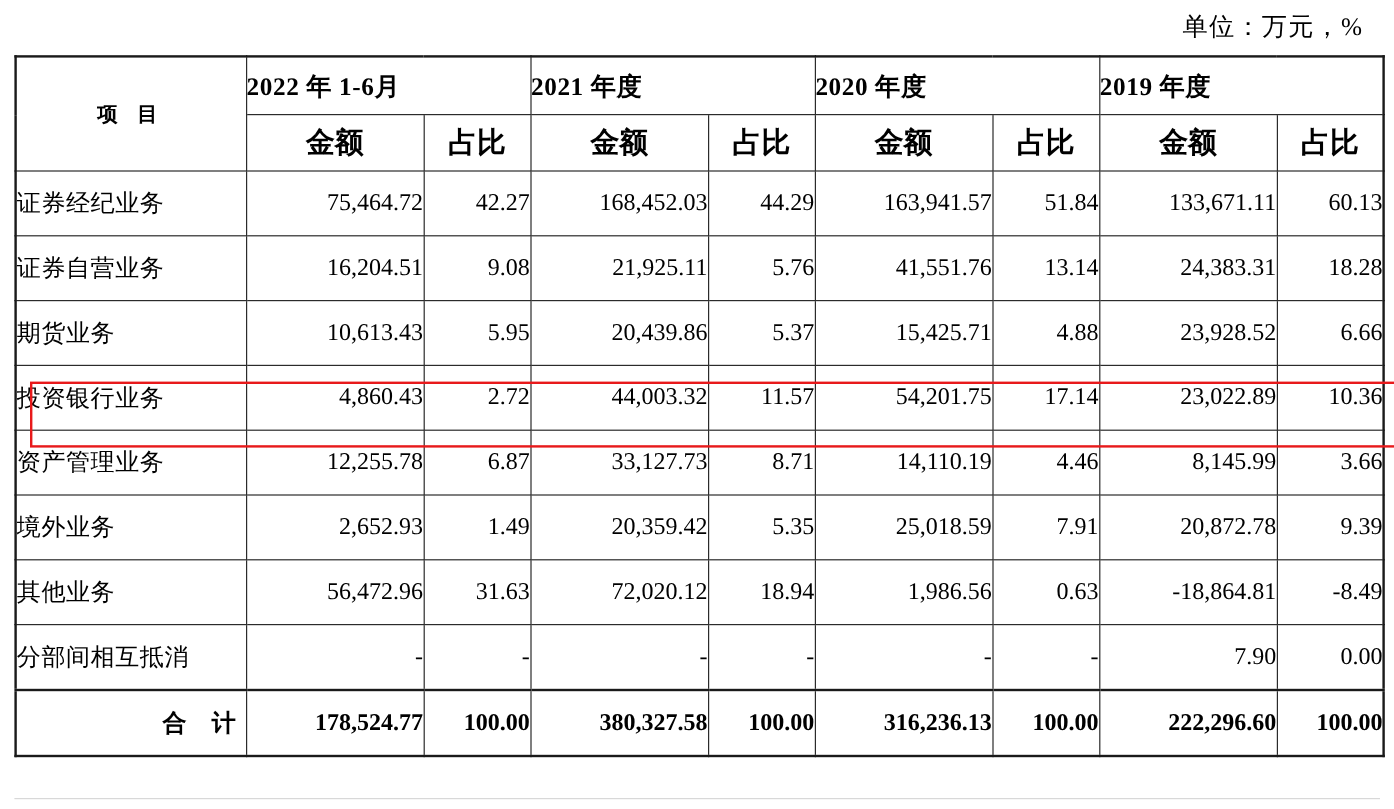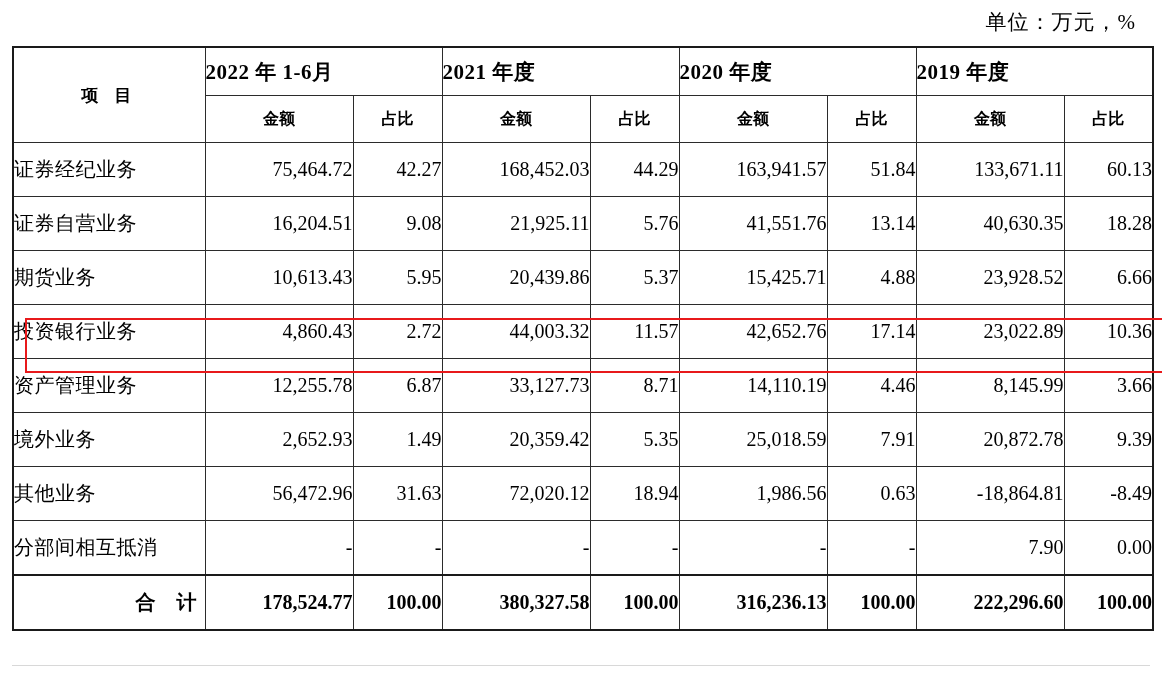--- a/index.html
+++ b/index.html
@@ -53,21 +53,21 @@
     padding-left: 6px;
   }
   .hdr-year {
     font-size: 21px;
     font-weight: bold;
     text-align: left;
     height: 47px;
     letter-spacing: 0.5px;
   }
   .hdr-sub {
-    font-size: 16px;
+    font-size: 24px;
     font-weight: bold;
     text-align: center;
     height: 46px;
   }
   td.rowlabel {
     font-size: 20px;
     text-align: left;
     padding-left: 12px;
     letter-spacing: 0.5px;
     height: 53px;
@@ -171,21 +171,21 @@
       </tr>
 
       <tr>
         <td class="rowlabel">证券自营业务</td>
         <td class="num">16,204.51</td>
         <td class="num">9.08</td>
         <td class="num">21,925.11</td>
         <td class="num">5.76</td>
         <td class="num">41,551.76</td>
         <td class="num">13.14</td>
-        <td class="num">40,630.35</td>
+        <td class="num">24,383.31</td>
         <td class="num">18.28</td>
       </tr>
 
       <tr>
         <td class="rowlabel">期货业务</td>
         <td class="num">10,613.43</td>
         <td class="num">5.95</td>
         <td class="num">20,439.86</td>
         <td class="num">5.37</td>
         <td class="num">15,425.71</td>
@@ -193,21 +193,21 @@
         <td class="num">23,928.52</td>
         <td class="num">6.66</td>
       </tr>
 
       <tr class="highlight">
         <td class="rowlabel">投资银行业务<span class="hl-box"></span></td>
         <td class="num">4,860.43</td>
         <td class="num">2.72</td>
         <td class="num">44,003.32</td>
         <td class="num">11.57</td>
-        <td class="num">42,652.76</td>
+        <td class="num">54,201.75</td>
         <td class="num">17.14</td>
         <td class="num">23,022.89</td>
         <td class="num">10.36</td>
       </tr>
 
       <tr>
         <td class="rowlabel">资产管理业务</td>
         <td class="num">12,255.78</td>
         <td class="num">6.87</td>
         <td class="num">33,127.73</td>

